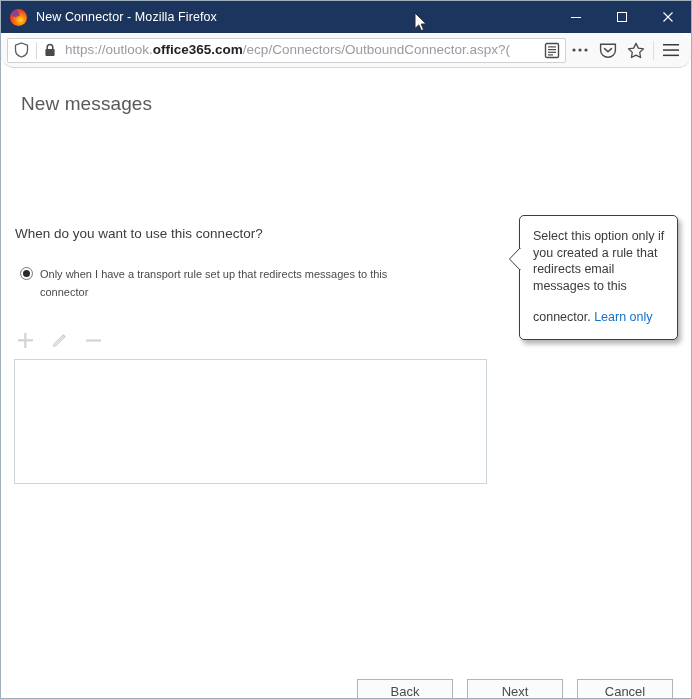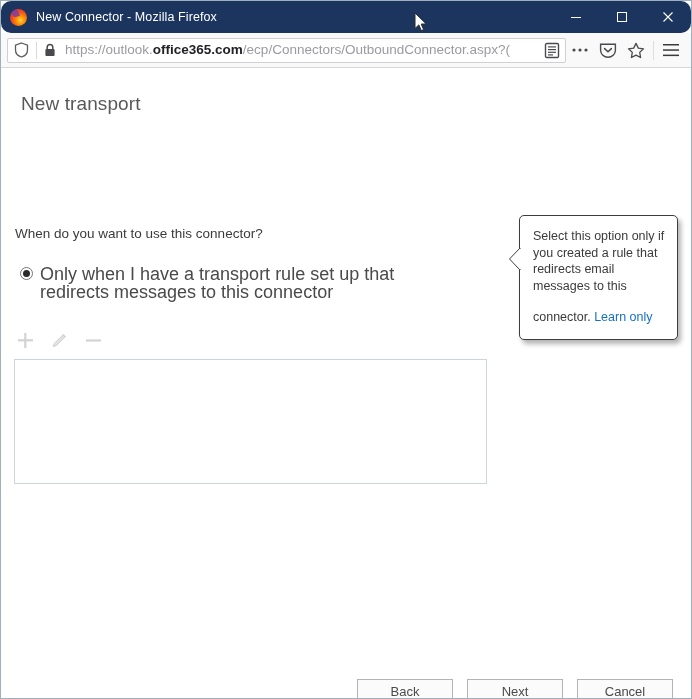--- a/index.html
+++ b/index.html
@@ -26,21 +26,20 @@
 
   
   .titlebar {
     position: relative;
     height: 32px;
     background: #1b355e;
     display: flex;
     align-items: center;
     padding-left: 9px;
     box-sizing: border-box;
-    border-radius: 10px;
   }
   .ff-logo {
     width: 17px;
     height: 17px;
     position: relative;
     flex: 0 0 auto;
     border-radius: 50%;
     background: radial-gradient(circle at 62% 66%, #ffd24d 0%, #ff9500 26%, #f25420 52%, #e8382b 70%, #9a3fa8 100%);
   }
   .ff-logo::after {
@@ -86,20 +85,21 @@
 
   
   .navbar {
     height: 35px;
     background: #f9f9fa;
     border-bottom: 1px solid #d7d7db;
     display: flex;
     align-items: center;
     box-sizing: border-box;
     padding: 0 6px;
+    border-radius: 13px;
   }
   .urlbox {
     flex: 1 1 auto;
     height: 25px;
     background: #ffffff;
     border: 1px solid #cfcfd4;
     border-radius: 2px;
     display: flex;
     align-items: center;
     padding: 0 3px 0 6px;
@@ -203,21 +203,21 @@
     content: "";
     position: absolute;
     left: 50%; top: 50%;
     width: 7px; height: 7px;
     margin: -3.5px 0 0 -3.5px;
     border-radius: 50%;
     background: #2b2b2b;
   }
   .radio-label {
     margin-left: 7px;
-    font-size: 18px;
+    font-size: 11px;
     color: #4a4a4a;
     line-height: 18px;
     max-width: 395px;
   }
 
   
   .mini-toolbar {
     position: absolute;
     left: 12px;
     top: 261px;
@@ -383,21 +383,21 @@
           <rect x="1" y="1" width="16" height="1.5" fill="#3a3a3e"></rect>
           <rect x="1" y="6.3" width="16" height="1.5" fill="#3a3a3e"></rect>
           <rect x="1" y="11.6" width="16" height="1.5" fill="#3a3a3e"></rect>
         </svg>
       </div>
     </div>
   </div>
 
   <div class="page">
 
-    <div class="page-title">New transport</div>
+    <div class="page-title">New messages</div>
 
     <div class="question">When do you want to use this connector?</div>
 
     <div class="radio-group">
       <div class="radio-row">
         <span class="radio-mark checked"></span>
         <span class="radio-label">Only when I have a transport rule set up that redirects messages to this connector</span>
       </div>
     </div>
 

